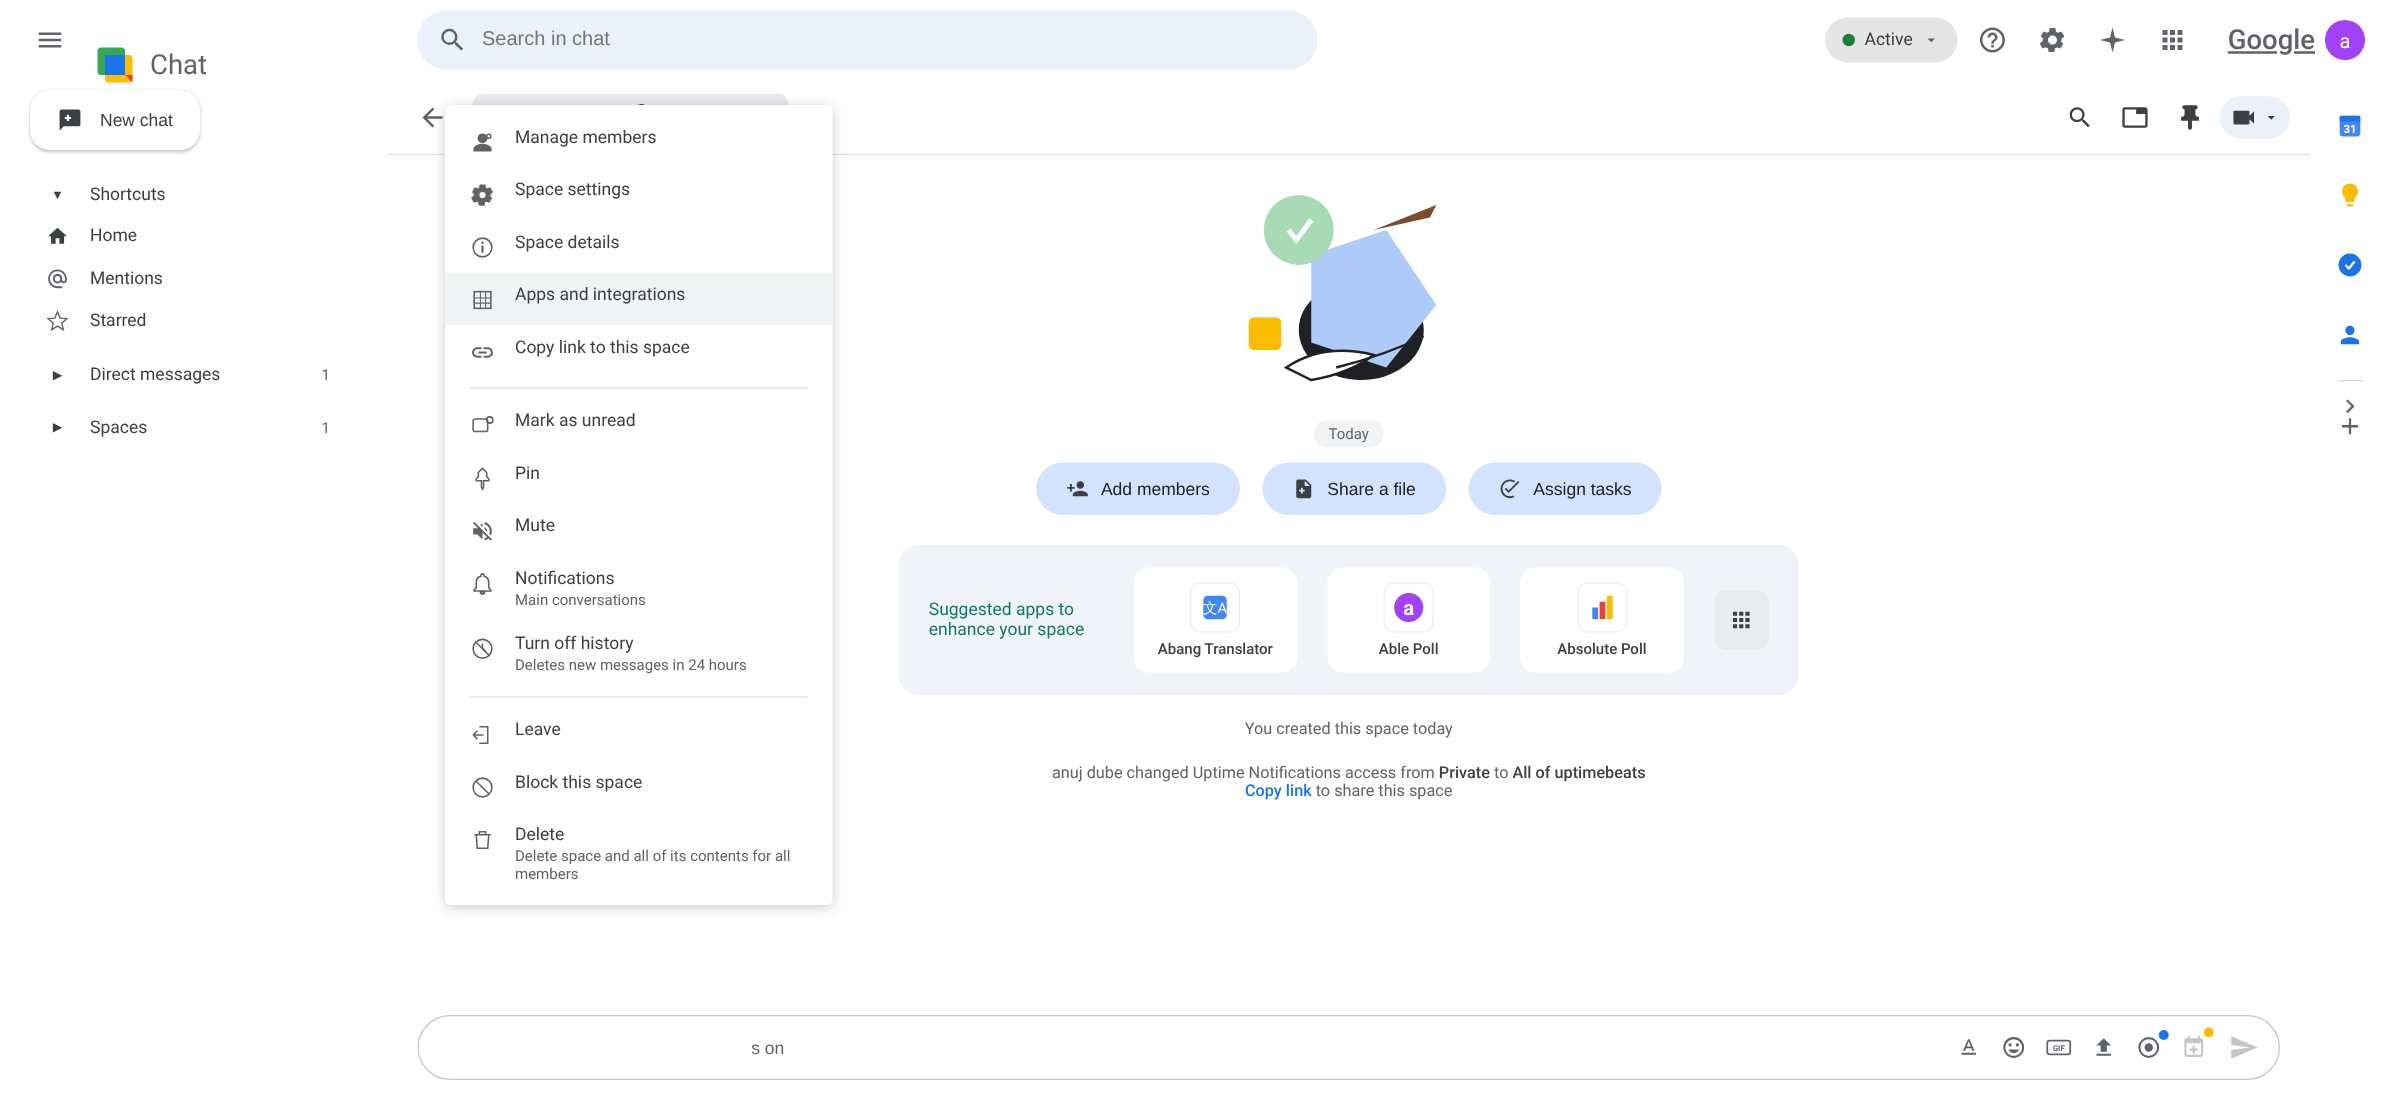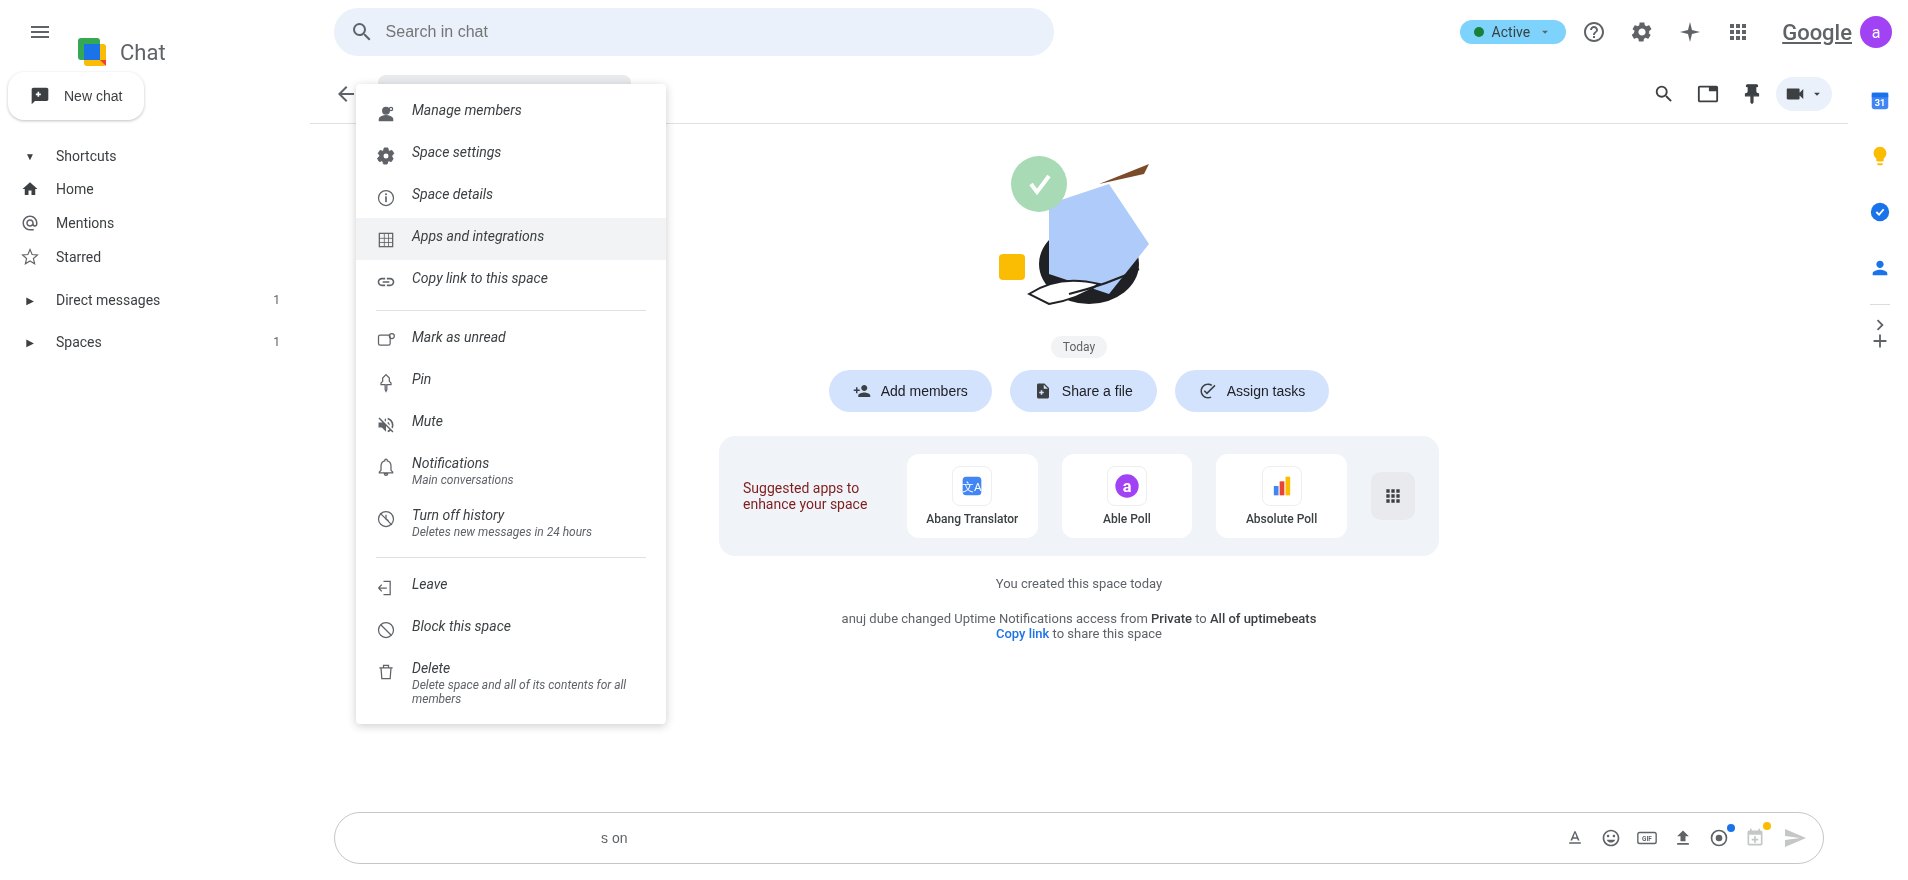--- a/index.html
+++ b/index.html
@@ -7,28 +7,28 @@
 
 
 .header { height: 64px; display: flex; align-items: center; padding: 0 16px; gap: 8px; }
 .menu-btn { width: 48px; height: 48px; border: none; background: none; border-radius: 50%; cursor: pointer; display: flex; align-items: center; justify-content: center; color: #5f6368; }
 .logo-area { display: flex; align-items: center; gap: 8px; margin-top: 40px; }
 .logo-icon { width: 40px; height: 40px; }
 .logo-text { font-size: 22px; color: #5f6368; }
 .search-bar { margin-left: 160px; width: 720px; height: 48px; background: #eaf1fb; border-radius: 24px; display: flex; align-items: center; padding: 0 16px; gap: 12px; }
 .search-bar input { border: none; background: none; outline: none; font-size: 16px; flex: 1; color: #5f6368; }
 .header-right { margin-left: auto; display: flex; align-items: center; gap: 8px; }
-.active-chip { background: #7dd3fc; border-radius: 18px; height: 24px; padding: 0 14px; display: flex; align-items: center; gap: 8px; cursor: pointer; font-size: 14px; color: #3c4043; }
+.active-chip { background: #e5e5e5; border-radius: 18px; height: 36px; padding: 0 14px; display: flex; align-items: center; gap: 8px; cursor: pointer; font-size: 14px; color: #3c4043; }
 .active-dot { width: 10px; height: 10px; border-radius: 50%; background: #188038; }
 .hdr-icon-btn { width: 40px; height: 40px; border: none; background: none; border-radius: 50%; cursor: pointer; color: #5f6368; display: flex; align-items: center; justify-content: center; }
 .google-logo { font-size: 22px; color: #5f6368; font-weight: 500; }
 .avatar { width: 32px; height: 32px; border-radius: 50%; background: #a142f4; color: #fff; display: flex; align-items: center; justify-content: center; font-size: 16px; }
 
 
-.left-sidebar { position: absolute; left: 0; top: 64px; width: 300px; padding: 8px 8px; }
+.left-sidebar { position: absolute; left: 0; top: 64px; width: 300px; padding: 8px 24px; }
 .new-chat-btn { background: #fff; border: none; border-radius: 16px; padding: 14px 22px; display: flex; align-items: center; gap: 14px; font-size: 14px; font-weight: 500; color: #3c4043; box-shadow: 0 1px 3px rgba(0,0,0,0.25); cursor: pointer; margin-bottom: 20px; }
 .nav-item { display: flex; align-items: center; gap: 16px; padding: 8px 12px; border-radius: 20px; cursor: pointer; font-size: 14px; color: #3c4043; }
 .nav-item .icn { width: 20px; display: flex; justify-content: center; }
 .nav-item.section { font-weight: 400; }
 .nav-item.section .arrow { font-size: 10px; }
 .nav-item.bold { font-weight: 400; }
 .nav-count { margin-left: auto; font-size: 12px; color: #5f6368; }
 
 
 .main-area { position: absolute; left: 310px; top: 64px; right: 60px; bottom: 0; background: #fff; border-radius: 16px 0 0 0; }
@@ -41,41 +41,41 @@
 .video-btn { background: #eaf1fb; border-radius: 20px; padding: 6px 8px; display: flex; align-items: center; gap: 4px; cursor: pointer; }
 
 
 .content { height: calc(100% - 140px); overflow-y: auto; display: flex; flex-direction: column; align-items: center; padding-top: 0; }
 .illustration { width: 220px; height: 200px; position: relative; }
 .today-badge { background: #f1f3f4; border-radius: 12px; padding: 4px 12px; font-size: 12px; color: #5f6368; margin: 12px 0; }
 .welcome-text { font-size: 20px; color: #202124; margin-bottom: 18px; }
 .action-pills { display: flex; gap: 18px; margin-bottom: 24px; }
 .pill { background: #d3e3fd; border: none; border-radius: 22px; padding: 12px 24px; font-size: 14px; color: #202124; display: flex; align-items: center; gap: 10px; cursor: pointer; }
 .suggested-card { background: #f0f4f9; border-radius: 16px; padding: 18px 24px; display: flex; align-items: center; gap: 24px; width: 720px; }
-.suggested-text { font-size: 14px; color: #7f1d1d; max-width: 140px; }
+.suggested-text { font-size: 14px; color: #0f766e; max-width: 140px; }
 .app-card { background: #fff; border-radius: 12px; width: 140px; padding: 12px; display: flex; flex-direction: column; align-items: center; gap: 6px; cursor: pointer; }
 .app-card.grid-only { width: 48px; height: 48px; padding: 0; justify-content: center; background: #e8eaed; border-radius: 10px; }
 .app-icon { width: 40px; height: 40px; border-radius: 8px; background: #fff; display: flex; align-items: center; justify-content: center; border: 1px solid #eee; }
 .app-label { font-size: 12px; font-weight: 500; color: #3c4043; text-align: center; }
 .meta-text { font-size: 13px; color: #5f6368; margin-top: 20px; text-align: center; }
 .meta-text b { color: #3c4043; font-weight: 500; }
 .copy-link { color: #1a73e8; font-weight: 500; cursor: pointer; }
 
 
 .compose { position: absolute; bottom: 16px; left: 24px; right: 24px; height: 52px; border: 1px solid #c4c7c5; border-radius: 26px; display: flex; align-items: center; padding: 0 16px; background: #fff; }
 .compose input { flex: 1; border: none; outline: none; font-size: 14px; color: #5f6368; background: none; }
 .compose-icons { display: flex; align-items: center; gap: 12px; color: #5f6368; }
 .compose-icn { cursor: pointer; width: 24px; height: 24px; display: flex; align-items: center; justify-content: center; position: relative; }
 .send-btn { margin-left: 16px; cursor: pointer; color: #c4c7c5; }
 
 
 .dropdown { position: absolute; left: 46px; top: 20px; width: 310px; background: #fff; border-radius: 4px; box-shadow: 0 2px 10px rgba(0,0,0,0.2); padding: 8px 0; z-index: 100; max-height: 780px; overflow-y: auto; }
 .dropdown::-webkit-scrollbar { width: 16px; background: #f1f1f1; }
 .dropdown::-webkit-scrollbar-thumb { background: #bdbdbd; }
-.dd-item { display: flex; align-items: flex-start; gap: 16px; padding: 10px 20px; cursor: pointer; font-size: 14px; color: #3c4043; font-style: italic; }
+.dd-item { display: flex; align-items: flex-start; gap: 16px; padding: 10px 20px; cursor: pointer; font-size: 14px; color: #3c4043; }
 .dd-item:hover, .dd-item.highlighted { background: #f1f3f4; }
 .dd-item .dd-icn { width: 20px; color: #5f6368; flex-shrink: 0; margin-top: 2px; }
 .dd-item .dd-text { display: flex; flex-direction: column; gap: 2px; }
 .dd-sub { font-size: 12px; color: #5f6368; }
 .dd-divider { height: 1px; background: #e0e0e0; margin: 8px 20px; }
 
 
 .right-panel { position: absolute; right: 0; top: 64px; width: 56px; display: flex; flex-direction: column; align-items: center; gap: 16px; padding-top: 16px; }
 .rp-icn { width: 40px; height: 40px; display: flex; align-items: center; justify-content: center; cursor: pointer; border-radius: 50%; }
 .rp-divider { width: 20px; height: 1px; background: #dadce0; }

